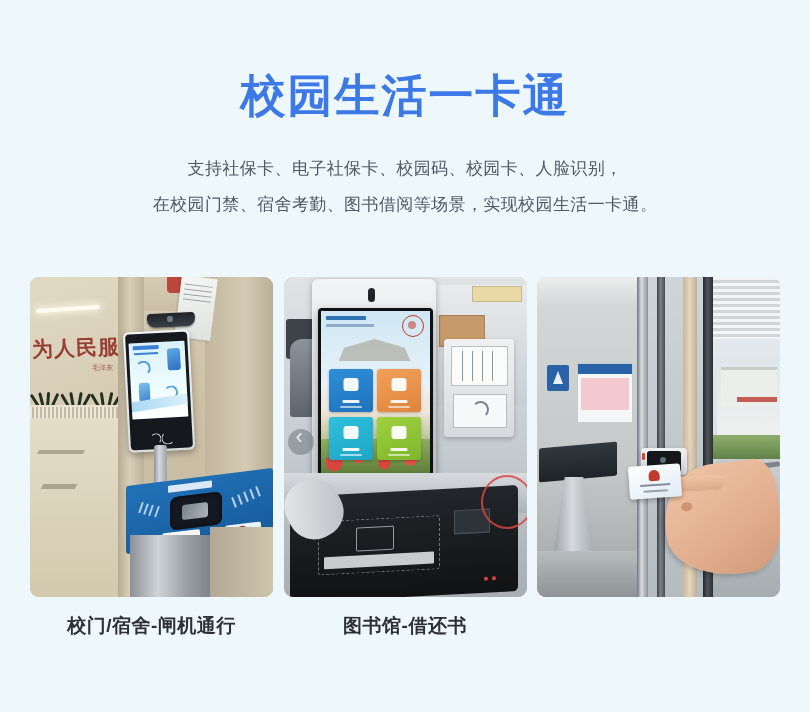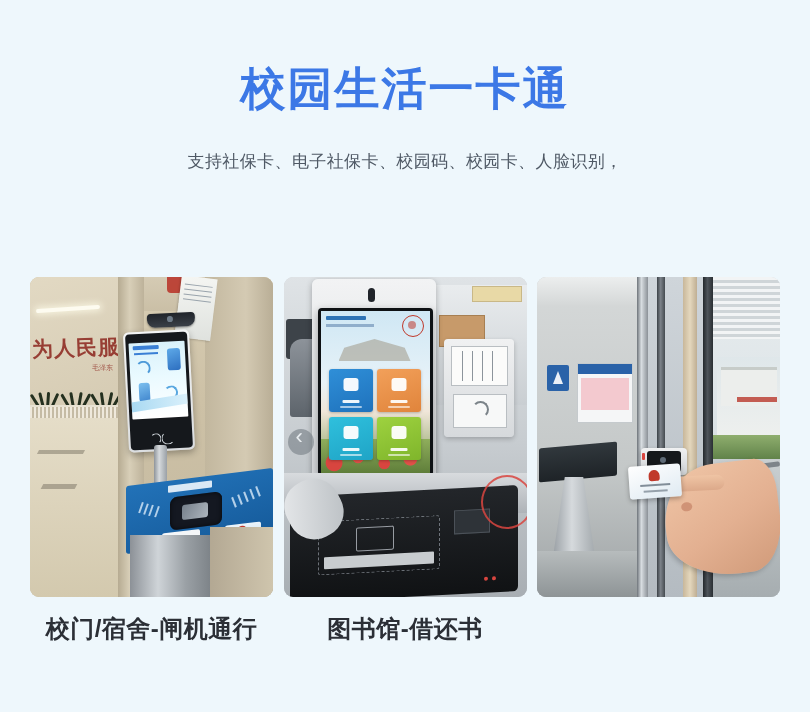--- a/index.html
+++ b/index.html
@@ -25,21 +25,21 @@
   .header {
     padding-top: 52px;
     text-align: center;
   }
   .page-title {
     font-size: 45px;
     line-height: 58px;
     font-weight: 700;
     color: #3c78e6;
     letter-spacing: 2px;
-    margin: 8px;
+    margin: 15px;
     text-align: center;
   }
   .subtitle {
     margin: 26px auto 0;
     width: 700px;
     font-size: 17px;
     line-height: 36px;
     color: #4f5965;
     letter-spacing: 0.4px;
   }
@@ -64,21 +64,21 @@
     position: relative;
     width: 243px;
     height: 320px;
     border-radius: 9px;
     overflow: hidden;
     background: #c9c2b4;
   }
   .caption {
     margin-top: 16px;
     text-align: center;
-    font-size: 24px;
+    font-size: 19px;
     font-weight: 700;
     color: #2b2f36;
     letter-spacing: 0.5px;
     white-space: nowrap;
   }
 
   
   .p1 { background: linear-gradient(175deg, #d9cfb6 0%, #cdc1a6 40%, #c3b89f 100%); }
   .p1 .wall-left {
     position: absolute; left: 0; top: 0; width: 108px; height: 205px;
@@ -582,20 +582,21 @@
 </head>
 <body>
 
 <div class="page">
 
   <div class="header">
     <h1 class="page-title">校园生活一卡通</h1>
 
     <div class="subtitle">
       <span class="subtitle-line">支持社保卡、电子社保卡、校园码、校园卡、人脸识别，</span>
+      <span class="subtitle-line">在校园门禁、宿舍考勤、图书借阅等场景，实现校园生活一卡通。</span>
     </div>
   </div>
 
   <div class="cards">
 
     <div class="card">
       <div class="photo p1">
         <div class="ceiling"></div>
         <div class="wall-left"></div>
         <div class="light"></div>

